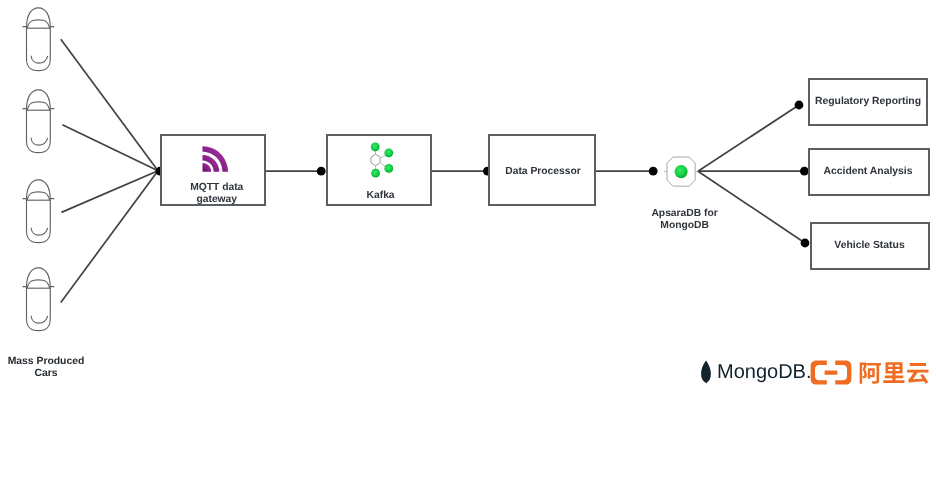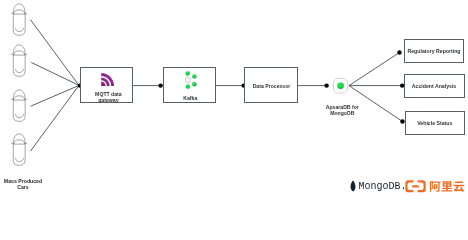--- a/index.html
+++ b/index.html
@@ -161,21 +161,21 @@
   <div class="outbox" style="left:403.5px;top:74px;width:61px;height:24px;">
     <span class="outlabel">Accident Analysis</span>
   </div>
   <div class="outbox" style="left:404.5px;top:110.5px;width:60.5px;height:24px;">
     <span class="outlabel">Vehicle Status</span>
   </div>
 
   <svg style="position:absolute;left:350px;top:180px;width:6px;height:12px" viewBox="0 0 14 28">
     <path d="M7 0.6 C 9.7 4.6 12.7 9.2 12.7 16.2 C 12.7 21.6 10.3 24.9 7.6 26.4 L 7.2 27.6 L 6.8 26.4 C 4.0 24.9 1.3 21.6 1.3 16.2 C 1.3 9.2 4.3 4.6 7 0.6 Z" fill="#13232e"></path>
   </svg>
-  <div style="position:absolute;left:358.5px;top:182px;font-family:Liberation Mono, monospace;font-size:10px;line-height:10px;color:#13232e;letter-spacing:0px;">MongoDB.</div>
+  <div style="position:absolute;left:358.5px;top:182px;font-family:Liberation Sans, sans-serif;font-size:10px;line-height:10px;color:#13232e;letter-spacing:0px;">MongoDB.</div>
 
   <svg style="position:absolute;left:405px;top:180px;width:60px;height:12.6px" viewBox="0 0 600 126">
     <g fill="#ef6c22">
       <path d="M84 3 L32 3 C14 3 3 14 3 32 L3 94 C3 112 14 123 32 123 L84 123 L84 101 L45 101 C33 101 25 93 25 81 L25 45 C25 33 33 25 45 25 L84 25 Z"></path>
       <path d="M126 3 L178 3 C196 3 207 14 207 32 L207 94 C207 112 196 123 178 123 L126 123 L126 101 L165 101 C177 101 185 93 185 81 L185 45 C185 33 177 25 165 25 L126 25 Z"></path>
       <rect x="73" y="52" width="64" height="22" rx="3"></rect>
     </g>
     <g fill="#ef6c22">
       <g transform="translate(240,4) scale(1.18)">
           <path d="M39.0 9.3V20.4H78.5V83.7C78.5 85.7 77.7 86.3 75.4 86.3C73.2 86.4 65.2 86.4 58.0 86.2C59.5 89.1 61.2 93.8 61.6 96.9C72.2 97.0 79.2 96.8 83.7 95.1C88.2 93.5 89.8 90.6 89.8 83.8V20.4H97.1V9.3ZM41.4 31.8V76.4H51.5V70.2H70.8V31.8ZM51.5 41.9H60.4V60.1H51.5ZM7.1 7.4V97.0H17.6V18.0H25.6C24.0 24.5 21.9 32.7 20.0 38.9C25.7 45.9 26.9 52.4 26.9 57.2C26.9 60.1 26.4 62.3 25.2 63.2C24.5 63.8 23.5 64.0 22.5 64.0C21.3 64.1 19.9 64.0 18.2 63.9C19.8 66.8 20.7 71.3 20.7 74.2C23.1 74.3 25.5 74.3 27.3 74.0C29.5 73.6 31.4 73.0 33.0 71.8C36.2 69.4 37.5 65.0 37.5 58.5C37.5 52.6 36.2 45.5 30.2 37.6C33.0 29.9 36.3 19.8 38.9 11.4L31.0 6.9L29.3 7.4Z"></path>

